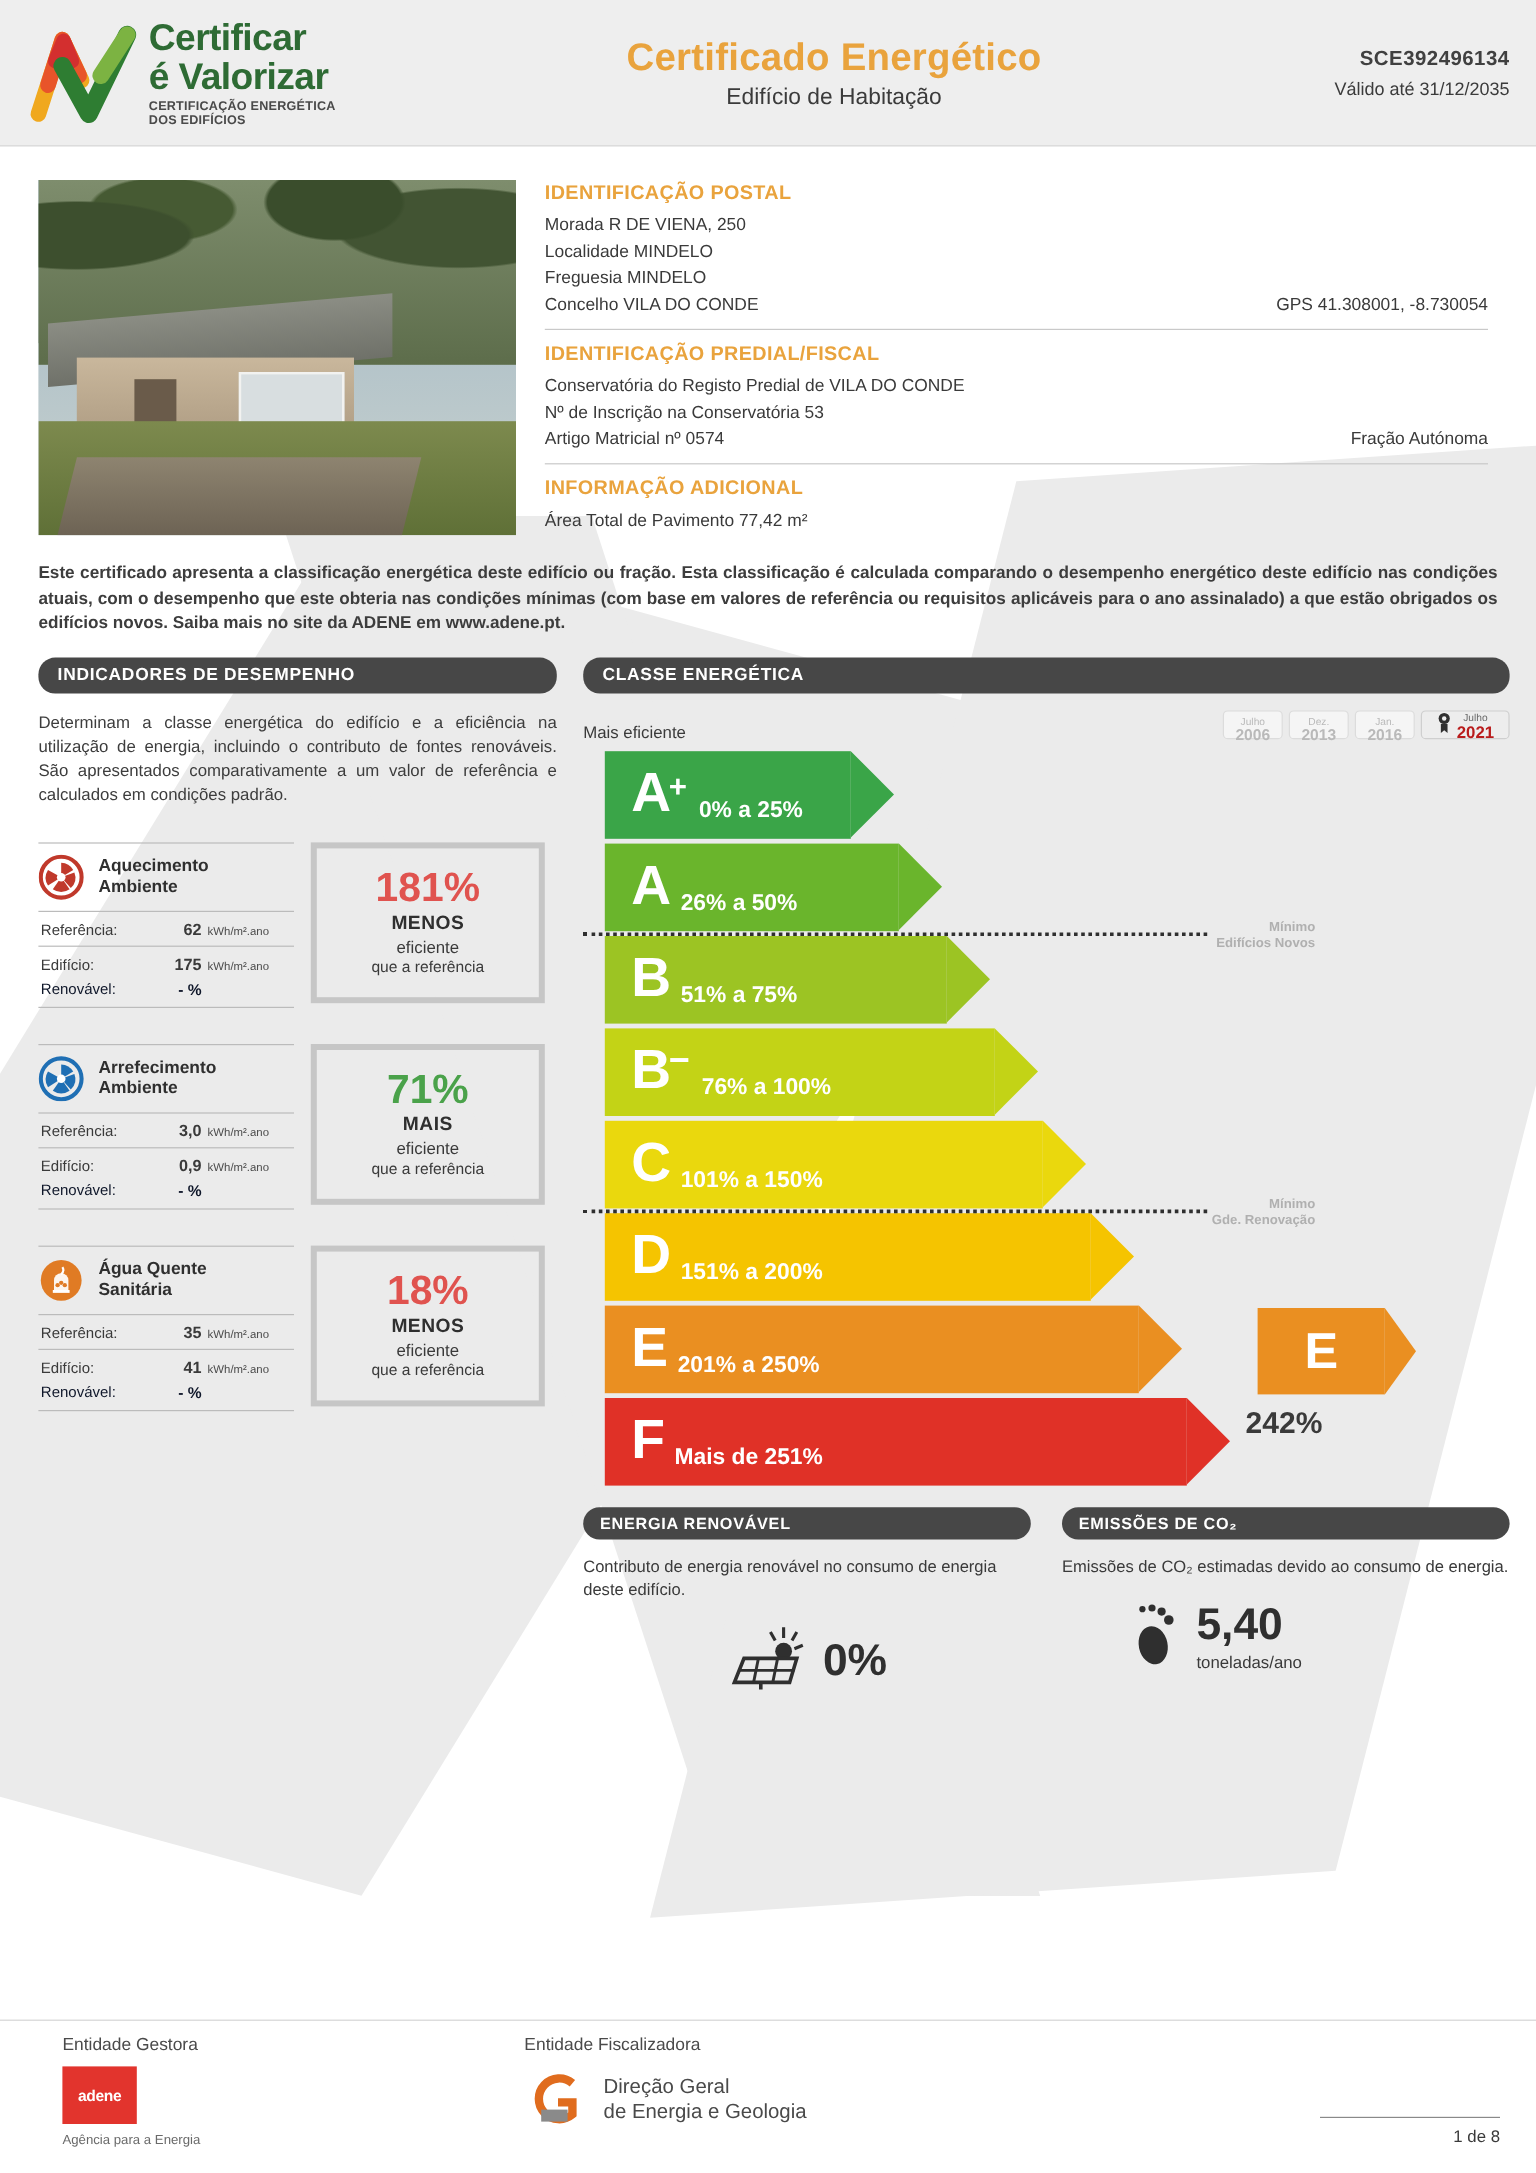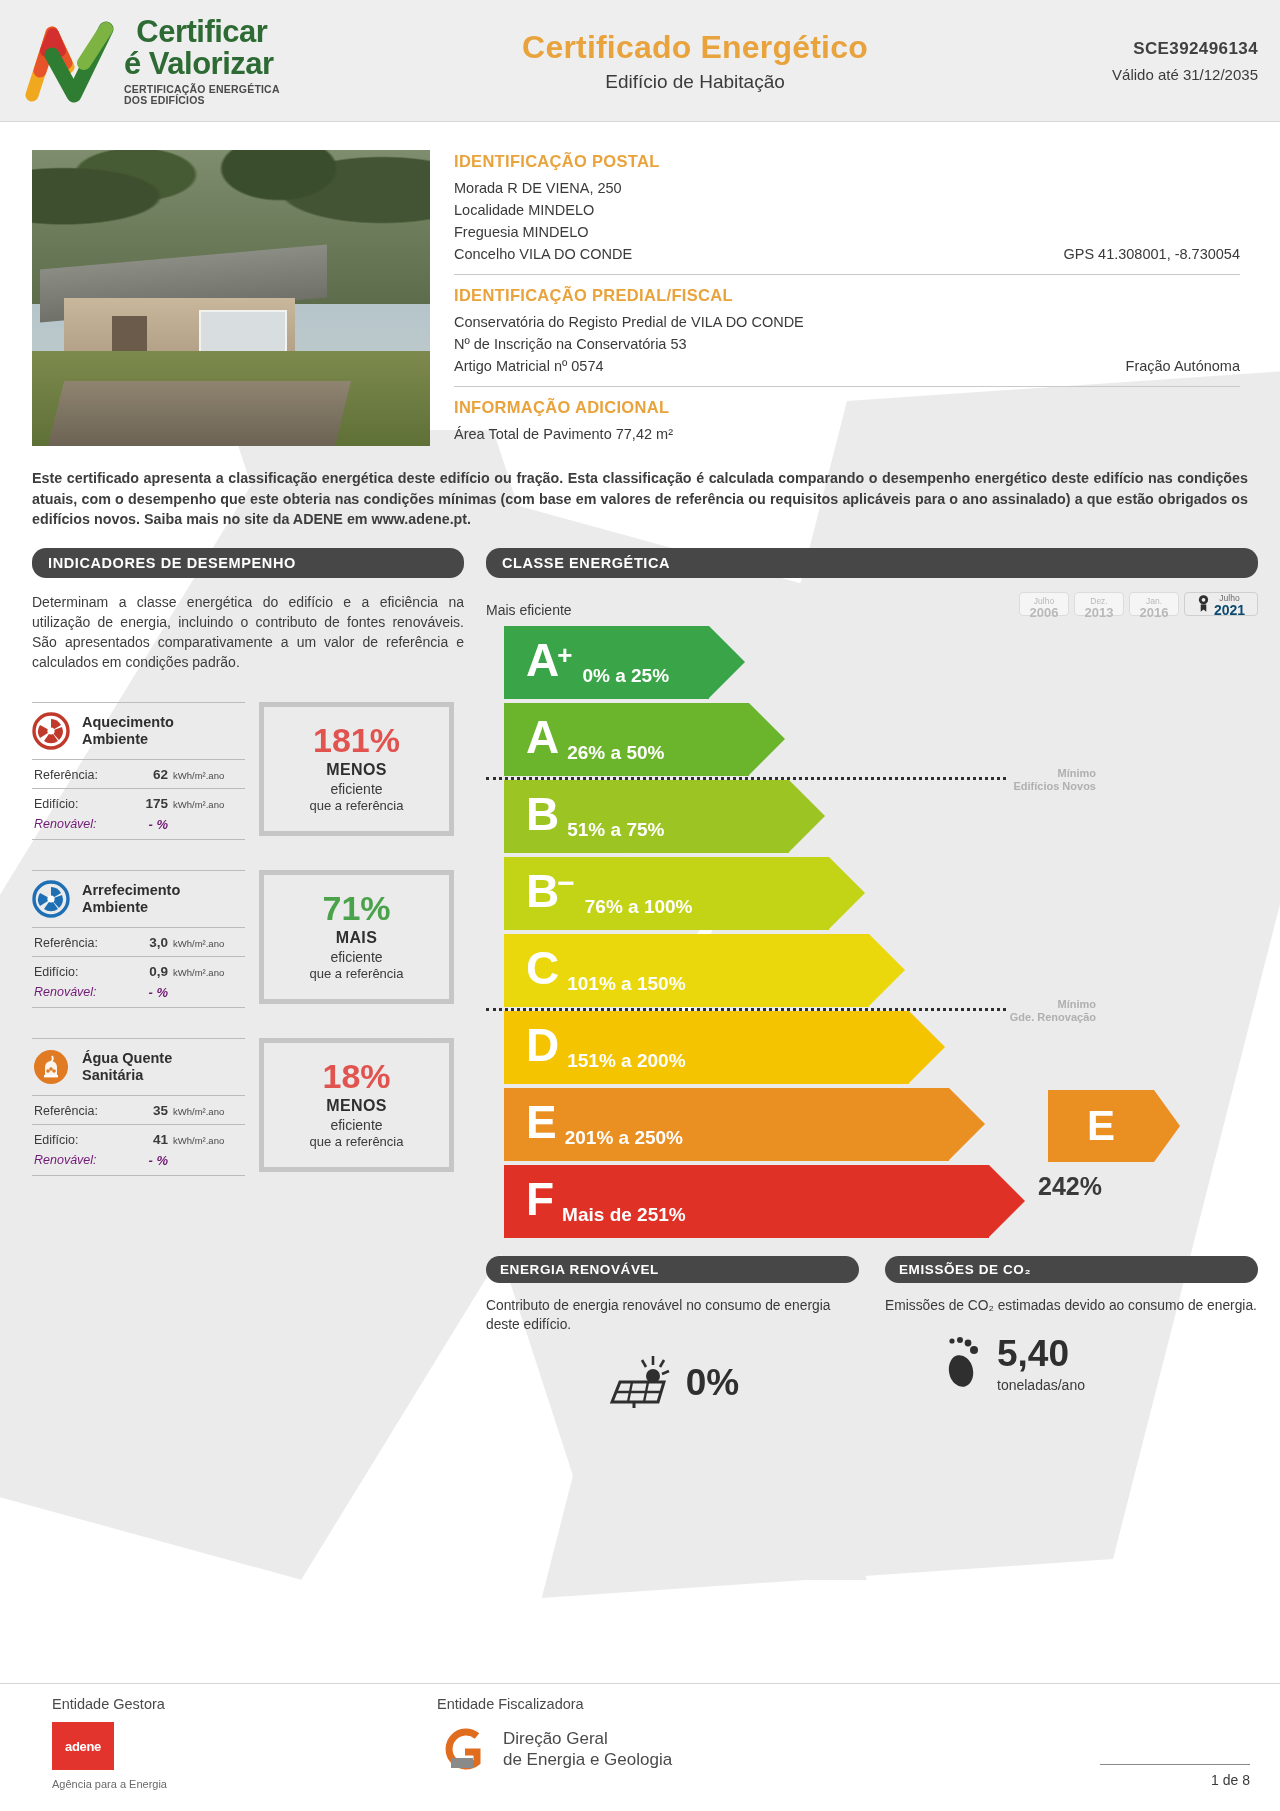--- a/index.html
+++ b/index.html
@@ -48,21 +48,21 @@
     height: 122px;
     background: #eeeeee;
     border-bottom: 1px solid #d8d8d8;
     display: flex;
     align-items: center;
     padding: 0 22px;
   }
   .logo-block { display: flex; align-items: center; gap: 10px; width: 380px; }
   .logo-mark { width: 92px; height: 84px; flex: 0 0 92px; }
   .logo-text { line-height: 1; }
-  .logo-l1 { font-size: 31px; font-weight: bold; color: #2e6b34; letter-spacing: -0.5px; text-align: center; }
+  .logo-l1 { font-size: 31px; font-weight: bold; color: #2e6b34; letter-spacing: -0.5px; }
   .logo-l2 { font-size: 31px; font-weight: bold; color: #2e6b34; letter-spacing: -0.5px; margin-top: 1px; }
   .logo-l3 { font-size: 10.5px; font-weight: bold; color: #4a4a4a; margin-top: 5px; letter-spacing: 0.2px; }
   .logo-l4 { font-size: 10.5px; font-weight: bold; color: #4a4a4a; letter-spacing: 0.2px; }
 
   .header-center { flex: 1; text-align: center; padding-right: 40px; }
   .cert-title {
     font-size: 32px; font-weight: bold; color: #e9a33d;
     letter-spacing: 0.2px;
   }
   .cert-sub { font-size: 19px; color: #3b3b3b; margin-top: 5px; }
@@ -164,21 +164,21 @@
   .ind-rule { height: 1px; background: #bbbbbb; }
   .ind-val-row {
     display: flex; align-items: baseline;
     font-size: 12.5px; color: #3a3a3a;
     padding: 7px 0 6px 2px;
   }
   .ind-val-row .k { width: 92px; }
   .ind-val-row .v { font-weight: bold; font-size: 13.5px; min-width: 42px; text-align: right; }
   .ind-val-row .u { font-size: 9.5px; margin-left: 5px; color: #4a4a4a; }
   .ind-sub-row {
-    display:flex; font-size: 12.5px; color: #701a75; padding: 0 0 7px 2px; font-style: italic;
+    display:flex; font-size: 12.5px; color: #0f172a; padding: 0 0 7px 2px;
   }
   .ind-sub-row .k { width: 92px; }
   .ind-sub-row .v { font-weight: bold; font-size: 13px; min-width: 42px; text-align: right; }
 
   .ind-box {
     margin-left: 14px;
     width: 195px; flex: 0 0 195px;
     border: 5px solid #c6c6c6;
     background: transparent;
     text-align: center;
@@ -204,21 +204,21 @@
     text-align: center;
     padding-top: 3px;
   }
   .stamp .s1 { font-size: 8.5px; line-height: 10px; }
   .stamp .s2 { font-size: 13px; font-weight: bold; line-height: 14px; }
   .stamp.active {
     background: #ededed; border-color: #cfcfcf; color: #6a6a6a;
     width: 74px; display: flex; align-items: center; justify-content: center; gap: 4px;
   }
   .stamp.active .txt { text-align: center; }
-  .stamp.active .s2 { color: #0c4a6e; font-size: 14px; text-align: right; }
+  .stamp.active .s2 { color: #b91c1c; font-size: 14px; text-align: right; }
 
   .bars { position: relative; margin-top: 6px; }
   .bar-row { position: relative; height: 77px; }
   .bar {
     position: absolute; left: 18px; top: 2px; height: 73px;
     display: flex; align-items: center;
     color: #ffffff;
   }
   .bar .tip {
     position: absolute; right: -36px; top: 0;

